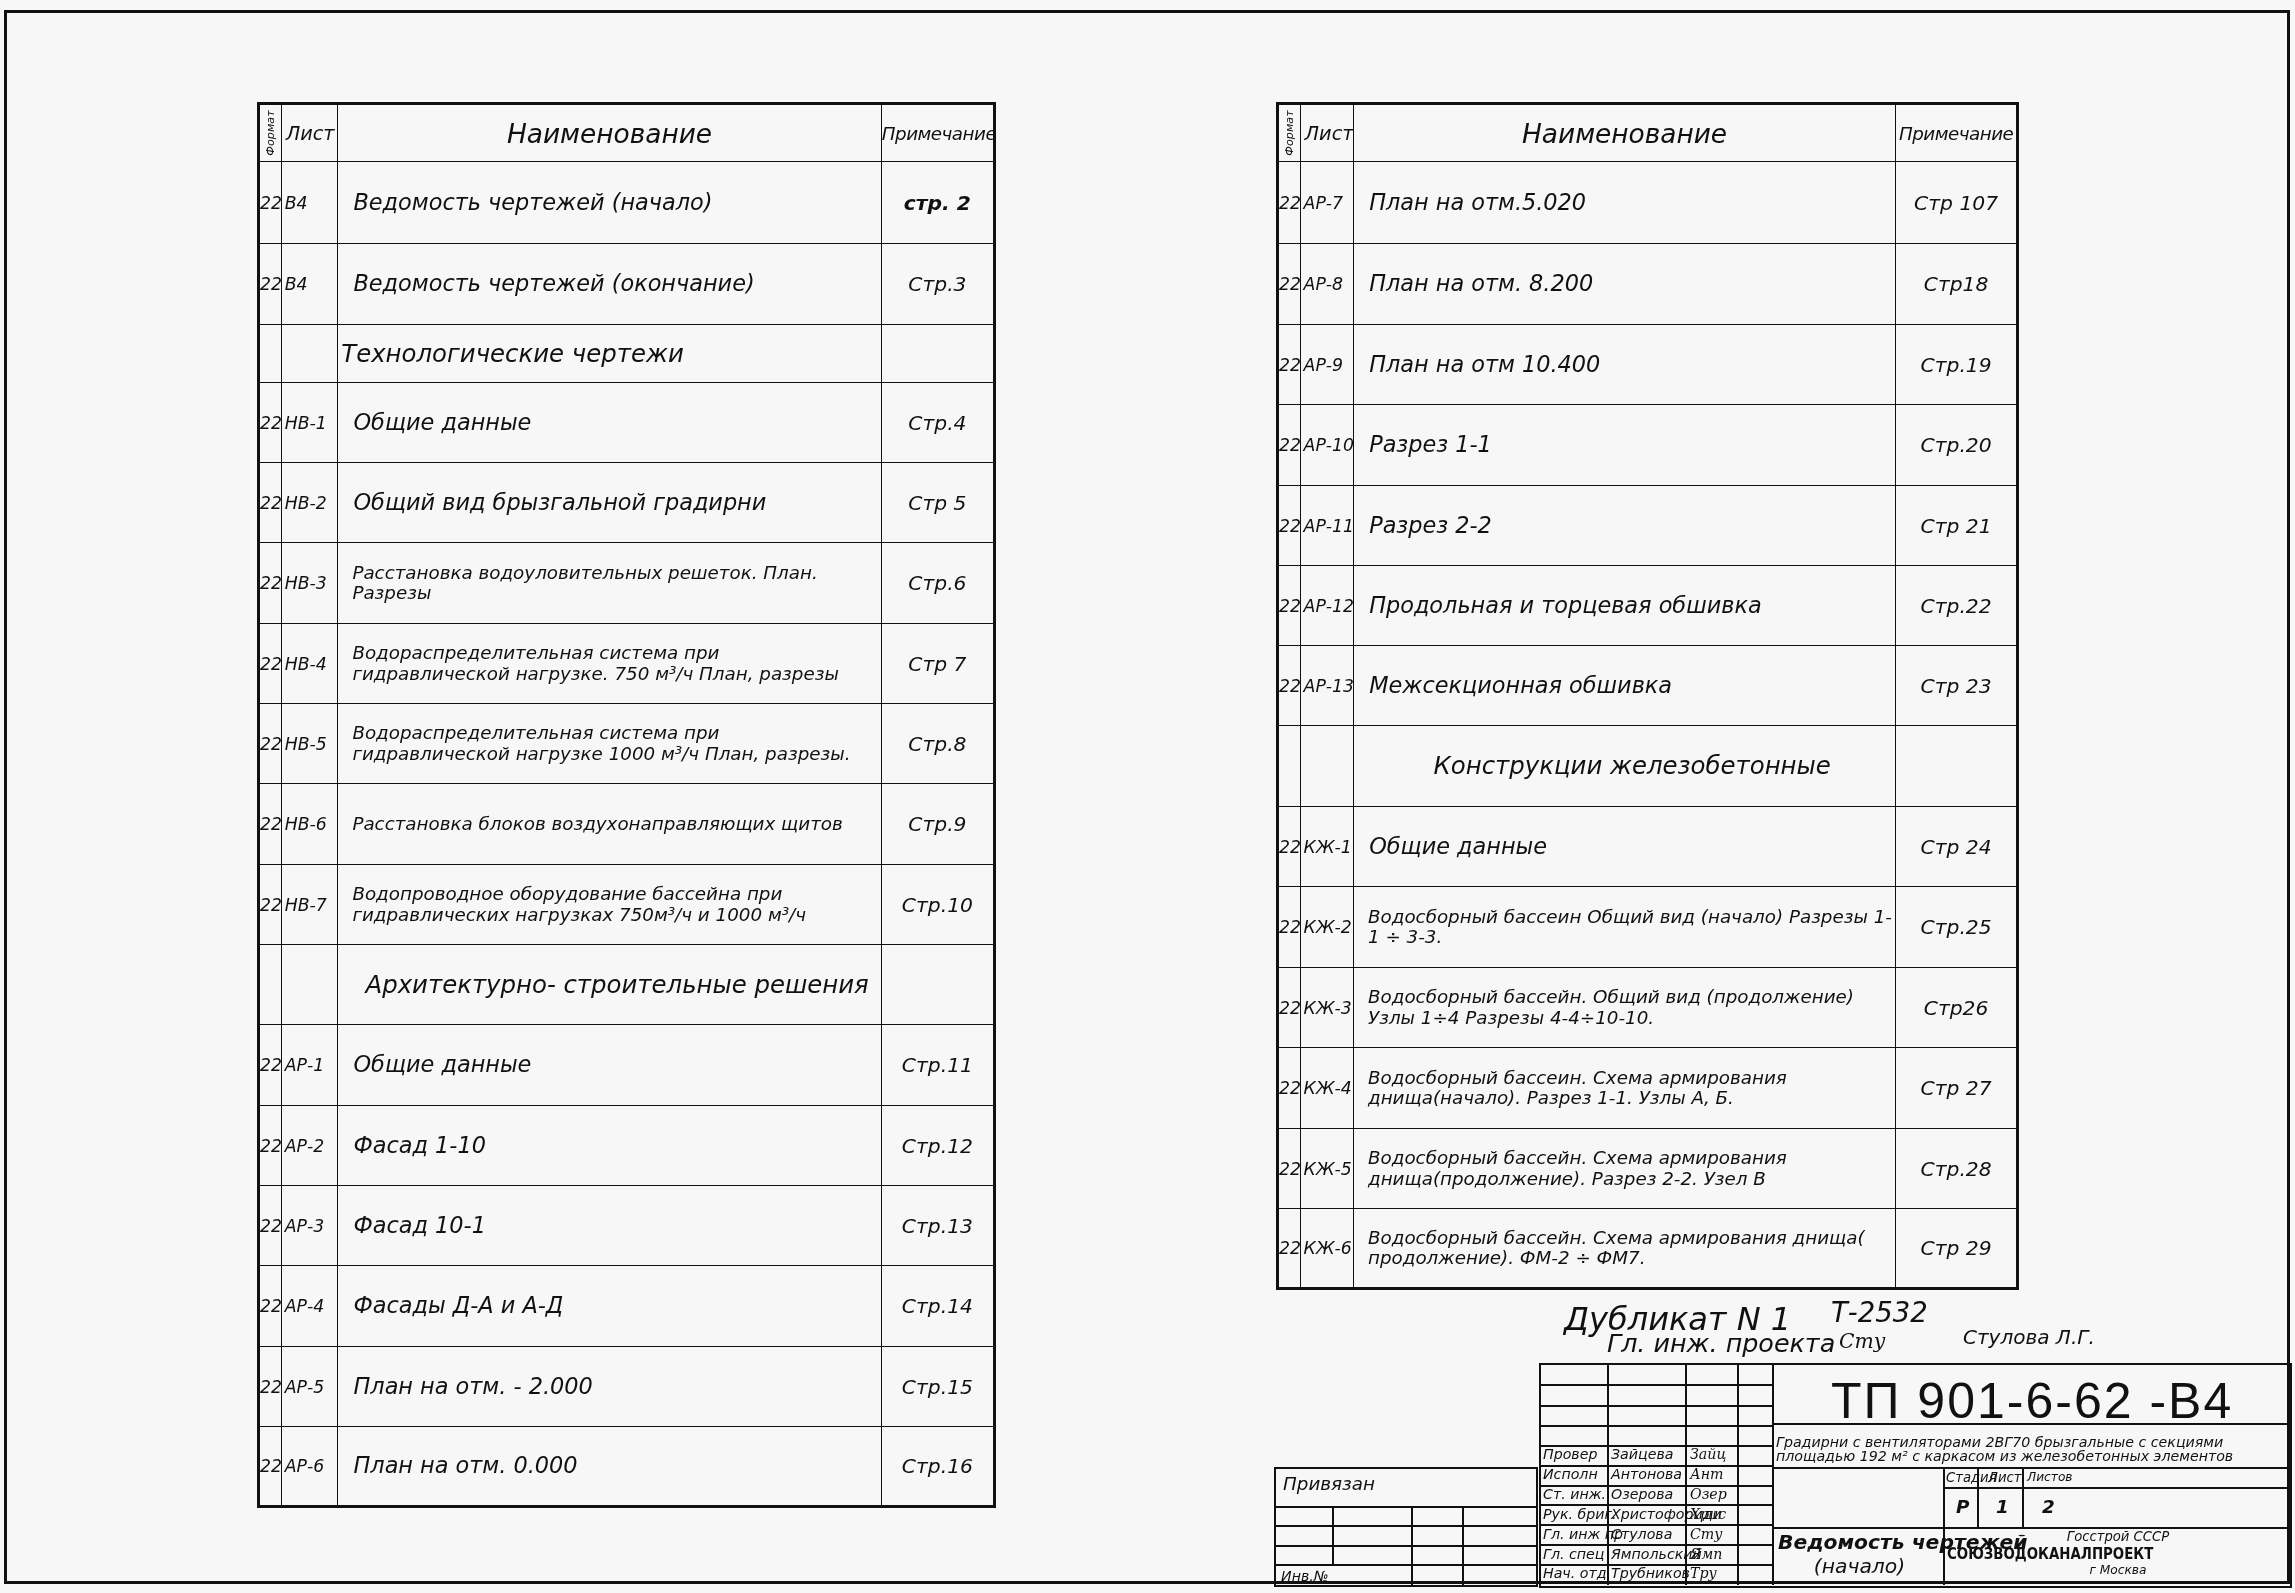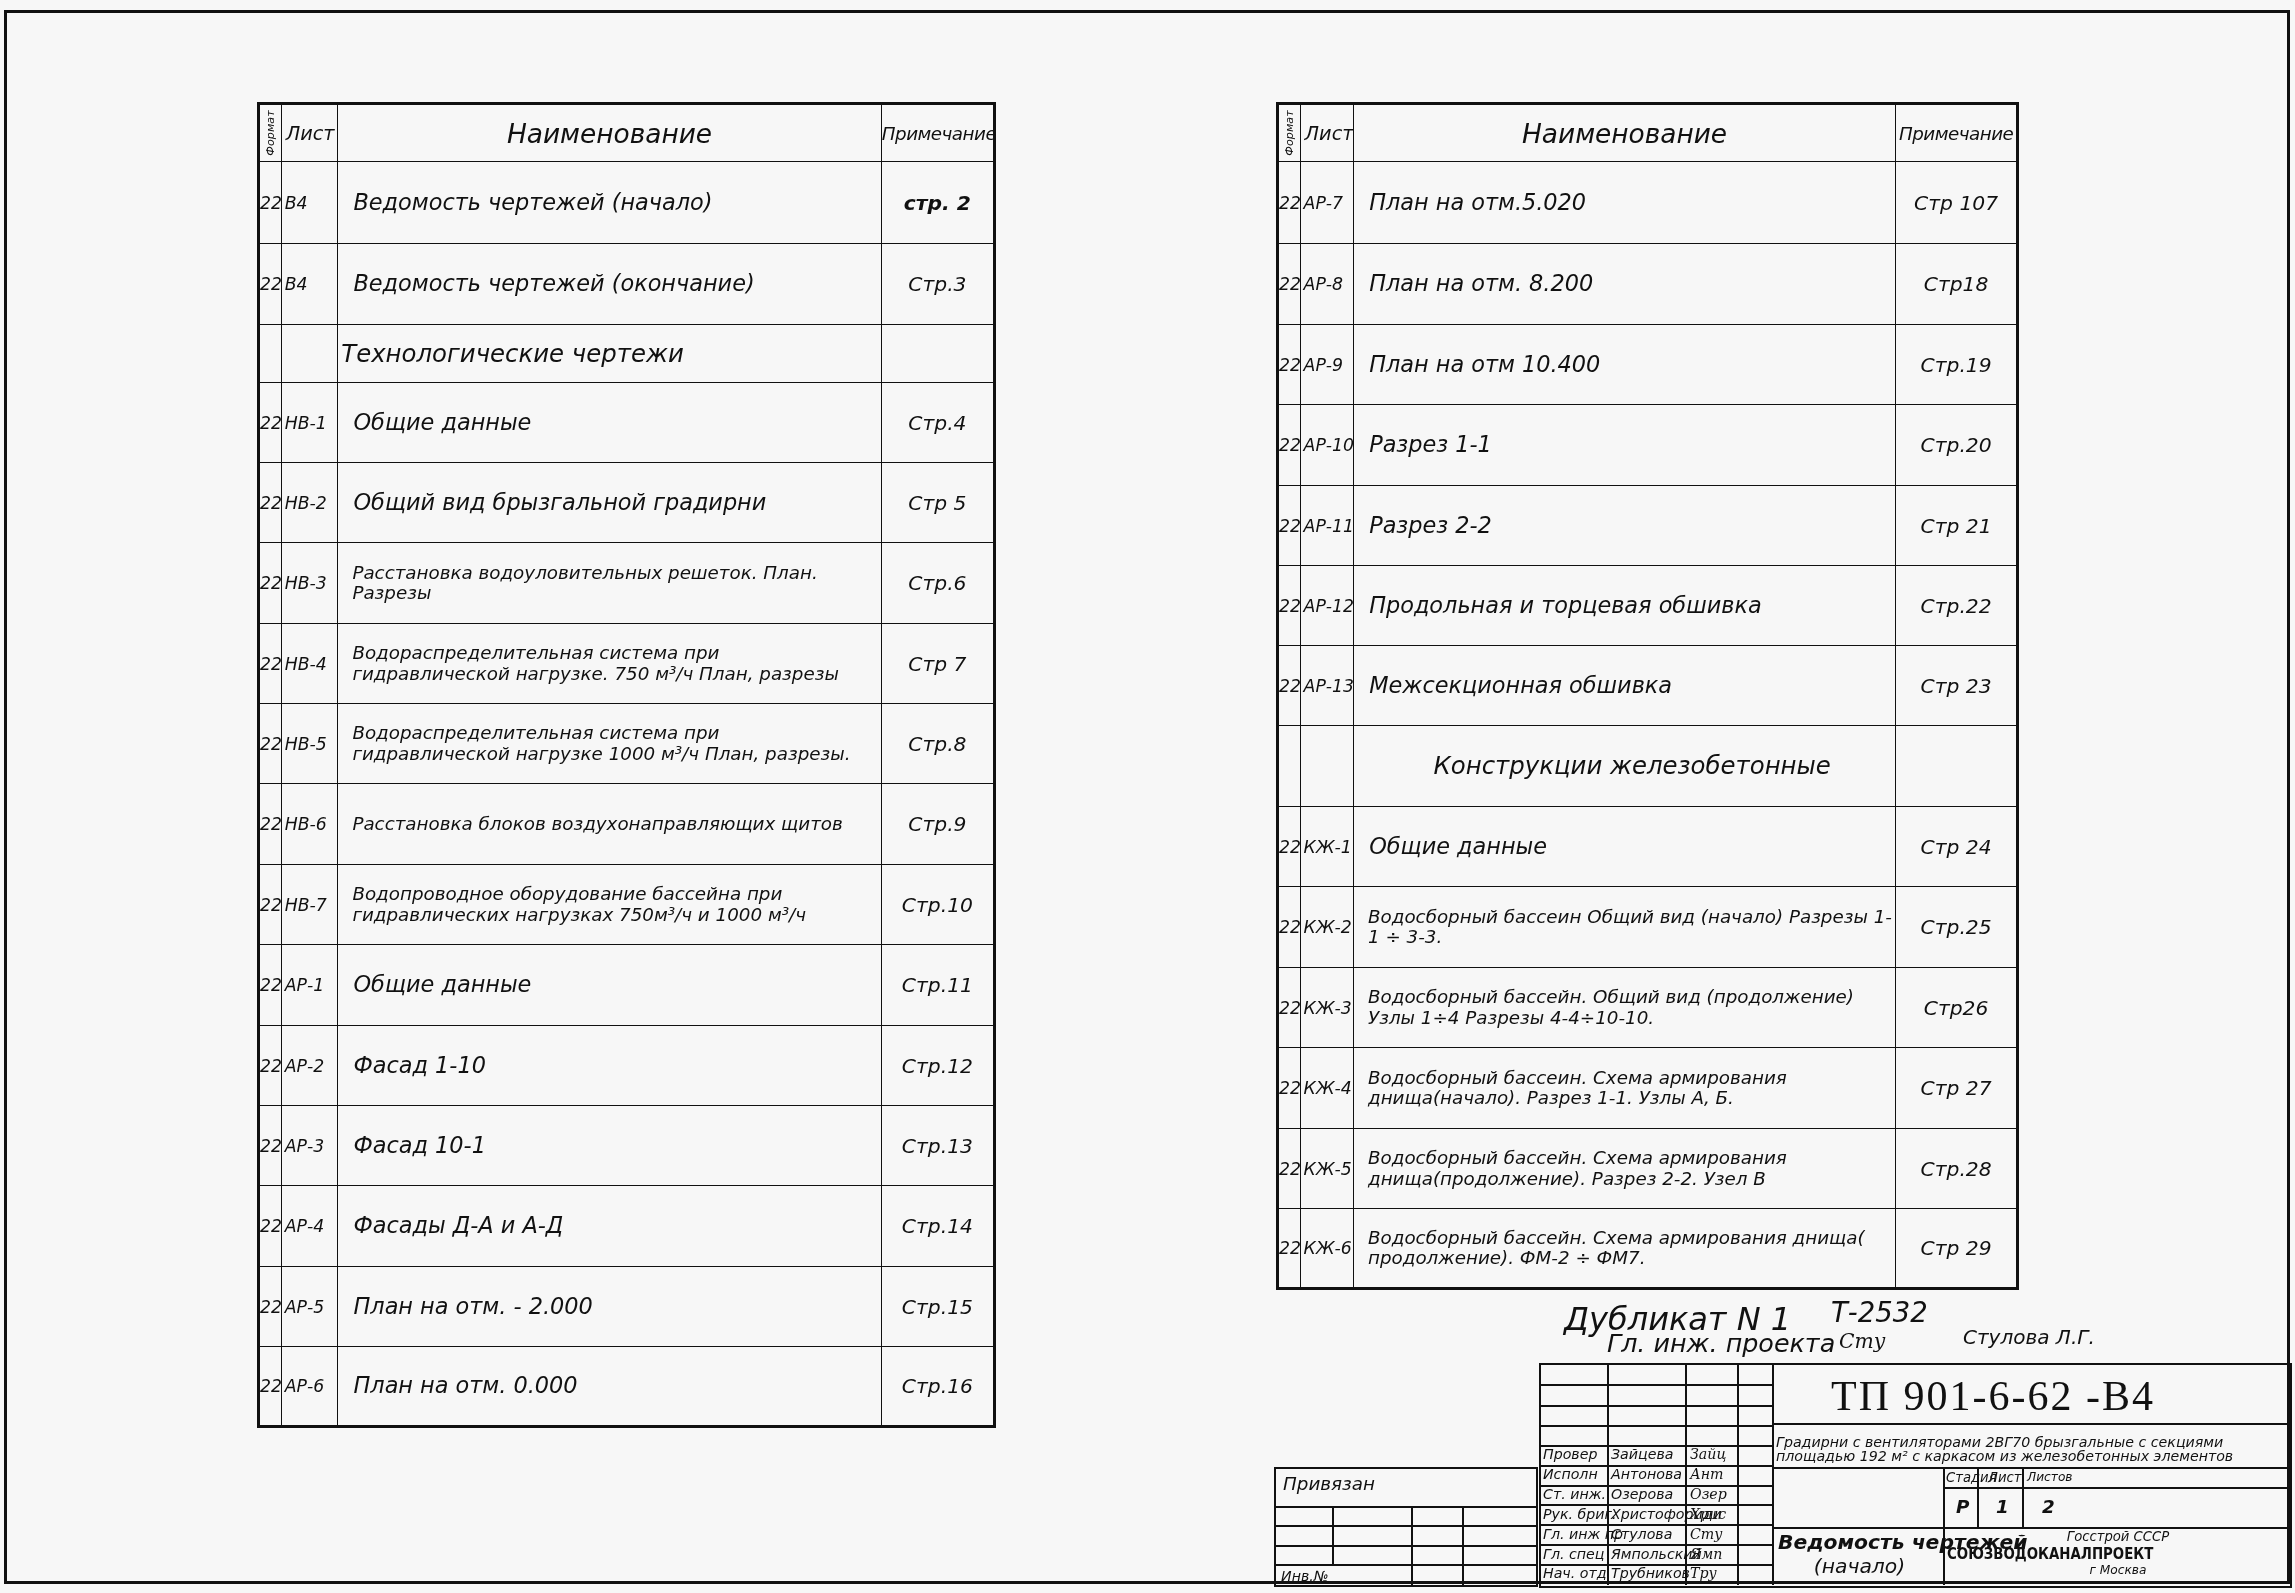--- a/index.html
+++ b/index.html
@@ -35,21 +35,21 @@
   .priv .gline-h { position:absolute; left:0; right:0; border-top:2px solid #111; }
   .priv .gline-v { position:absolute; top:0; bottom:0; border-left:2px solid #111; }
   .priv .inv { position:absolute; left:5.1px; bottom:1px; font-style:italic; font-size:14.2px; }
 
   .tb { position:absolute; left:1539px; top:1363px; width:753px; height:225px; border:2.5px solid #111; box-sizing:border-box; }
   .tb .h { position:absolute; border-top:2px solid #111; }
   .tb .v { position:absolute; border-left:2px solid #111; }
   .tb .role { position:absolute; font-style:italic; font-size:14.2px; white-space:nowrap; }
   .tb .person { position:absolute; font-style:italic; font-size:14.2px; white-space:nowrap; }
   .tb .sig { position:absolute; font-family:"DejaVu Serif", serif; font-style:italic; font-size:14.2px; white-space:nowrap; }
-  .code { position:absolute; font-family:Liberation Serif, serif; font-size:42px; letter-spacing:2px; white-space:nowrap; }
+  .code { position:absolute; font-family:Liberation Sans, sans-serif; font-size:50px; letter-spacing:2px; white-space:nowrap; }
   .desc { position:absolute; font-style:italic; font-size:14.2px; line-height:15.3px; white-space:nowrap; }
   .small-lbl { position:absolute; font-style:italic; font-size:13.2px; }
   .val { position:absolute; font-style:italic; font-size:18.3px; font-weight:bold; }
   .doc-title { position:absolute; font-size:23.4px; font-weight:bold; font-style:italic; text-align:center; line-height:28.5px; white-space:nowrap; }
   .org { position:absolute; text-align:center; white-space:nowrap; }
 </style>
 </head>
 <body>
 
 <div class="frame"></div>
@@ -125,20 +125,26 @@
         <td class="sheet">НВ-6</td>
         <td class="name small">Расстановка блоков воздухонаправляющих щитов</td>
         <td class="note">Стр.9</td>
       </tr>
       <tr style="height: 80px;">
         <td class="fmt">22</td>
         <td class="sheet">НВ-7</td>
         <td class="name small">Водопроводное оборудование бассейна при гидравлических нагрузках 750м³/ч и 1000 м³/ч</td>
         <td class="note">Стр.10</td>
       </tr>
+      <tr style="height: 80px;">
+        <td class="fmt"></td>
+        <td class="sheet"></td>
+        <td class="name section" style="text-align:center">Архитектурно- строительные решения</td>
+        <td class="note"></td>
+      </tr>
       <tr style="height: 81px;">
         <td class="fmt">22</td>
         <td class="sheet">АР-1</td>
         <td class="name">Общие данные</td>
         <td class="note">Стр.11</td>
       </tr>
       <tr style="height: 80px;">
         <td class="fmt">22</td>
         <td class="sheet">АР-2</td>
         <td class="name">Фасад 1-10</td>

